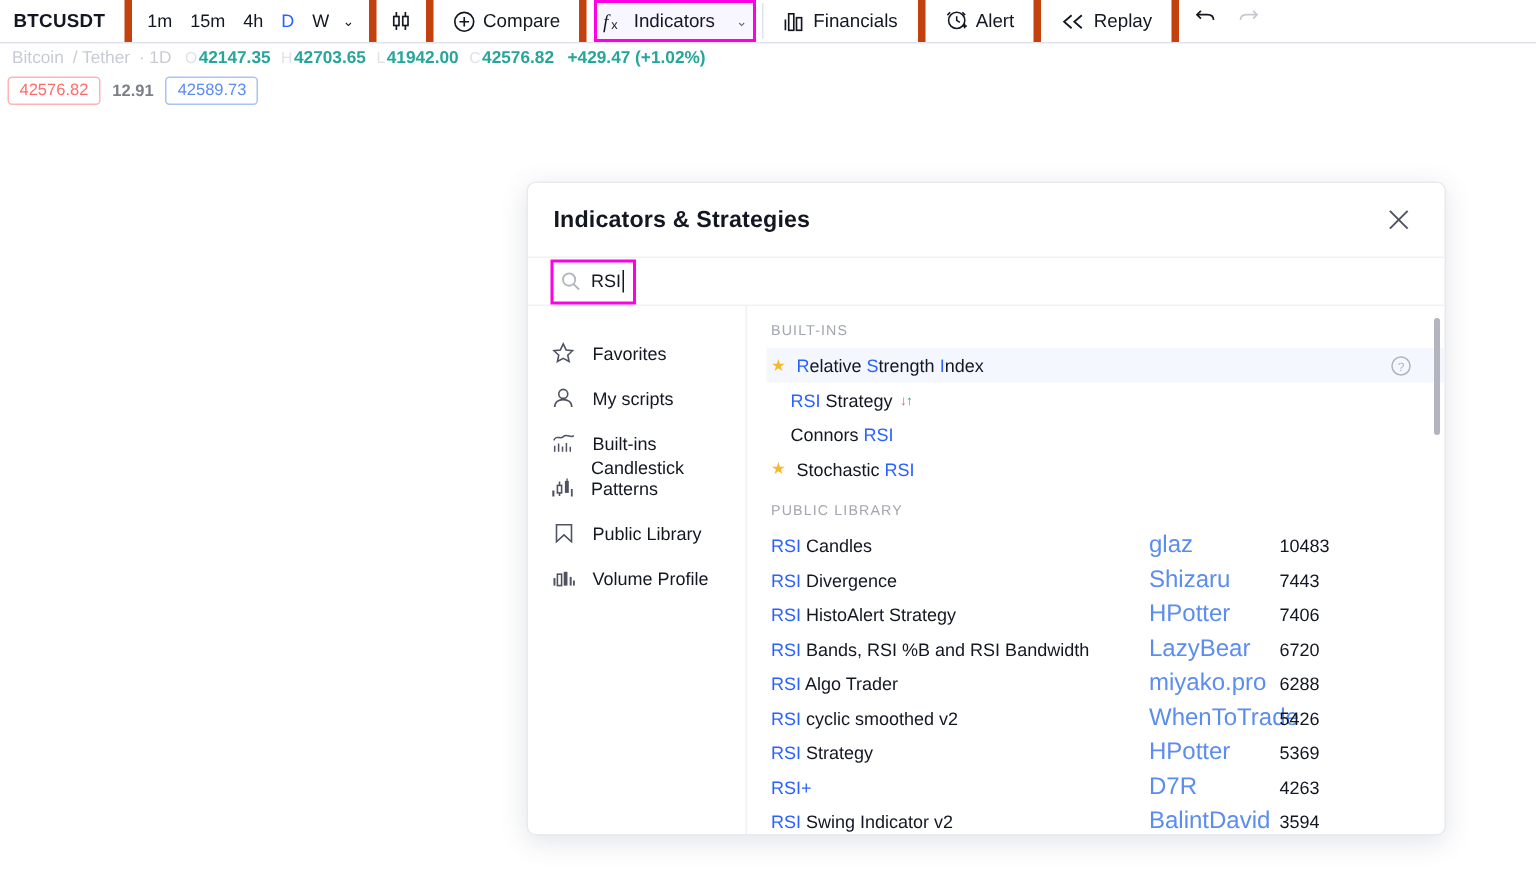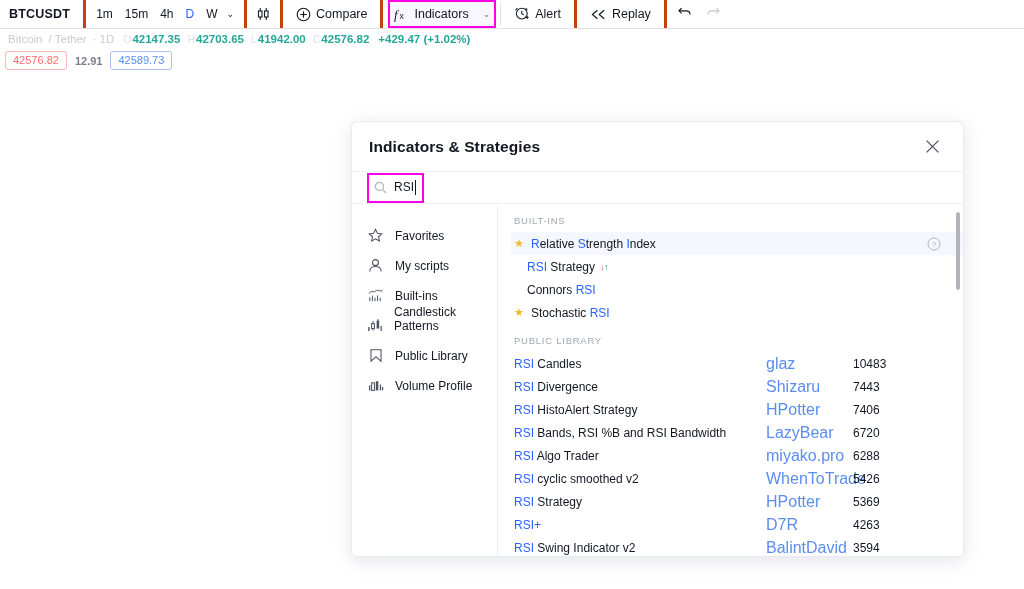--- a/index.html
+++ b/index.html
@@ -15,21 +15,21 @@
   
   .toolbar {
     position: absolute; left: 0; top: 0;
     width: 1024px; height: 29px;
     background: #ffffff;
     border-bottom: 1px solid #e0e3eb;
     display: flex; align-items: stretch;
   }
   .tb-group {
     display: flex; align-items: center;
-    border-right: 3px solid #c2410c;
+    border-right: 5px solid #c2410c;
     padding: 0 10px;
     height: 100%;
   }
   .tb-group.nobd { border-right: none; }
   .symbol {
     font-size: 12.5px; font-weight: bold; color: #131722;
     letter-spacing: .2px;
     padding: 0 13px 0 9px;
   }
   .tf {
@@ -272,20 +272,32 @@
         <svg width="14" height="16" viewBox="0 0 14 16">
           <text x="0" y="12.5" font-family="Liberation Serif, serif" font-style="italic" font-size="13" fill="#131722">f</text>
           <text x="5.5" y="13" font-family="Liberation Sans, sans-serif" font-size="8.5" fill="#131722">x</text>
         </svg>
       </span>
       <span style="font-size:12.5px;color:#131722">Indicators</span>
       <span class="ind-chev">⌄</span>
     </span>
   </div>
 
+  <div class="tb-group" style="padding:0 11px">
+    <span class="tb-btn">
+      <span class="tb-ico">
+        <svg width="15" height="15" viewBox="0 0 15 15" fill="none" stroke="#131722" stroke-width="1.1">
+          <line x1="1.6" y1="13.2" x2="1.6" y2="6"></line>
+          <rect x="3.8" y="2.2" width="3.4" height="11"></rect>
+          <rect x="9" y="4.8" width="3.4" height="8.4"></rect>
+        </svg>
+      </span>
+      <span>Financials</span>
+    </span>
+  </div>
 
 
   <div class="tb-group" style="padding:0 11px">
     <span class="tb-btn">
       <span class="tb-ico">
         <svg width="16" height="16" viewBox="0 0 16 16" fill="none" stroke="#131722" stroke-width="1.05">
           <circle cx="7.8" cy="7.6" r="5.4"></circle>
           <path d="M3.4 2.2 L1.6 4.1"></path>
           <path d="M11.6 2.2 L13.4 4.1"></path>
           <path d="M7.8 4.8 L7.8 7.6 L9.9 8.9"></path>

